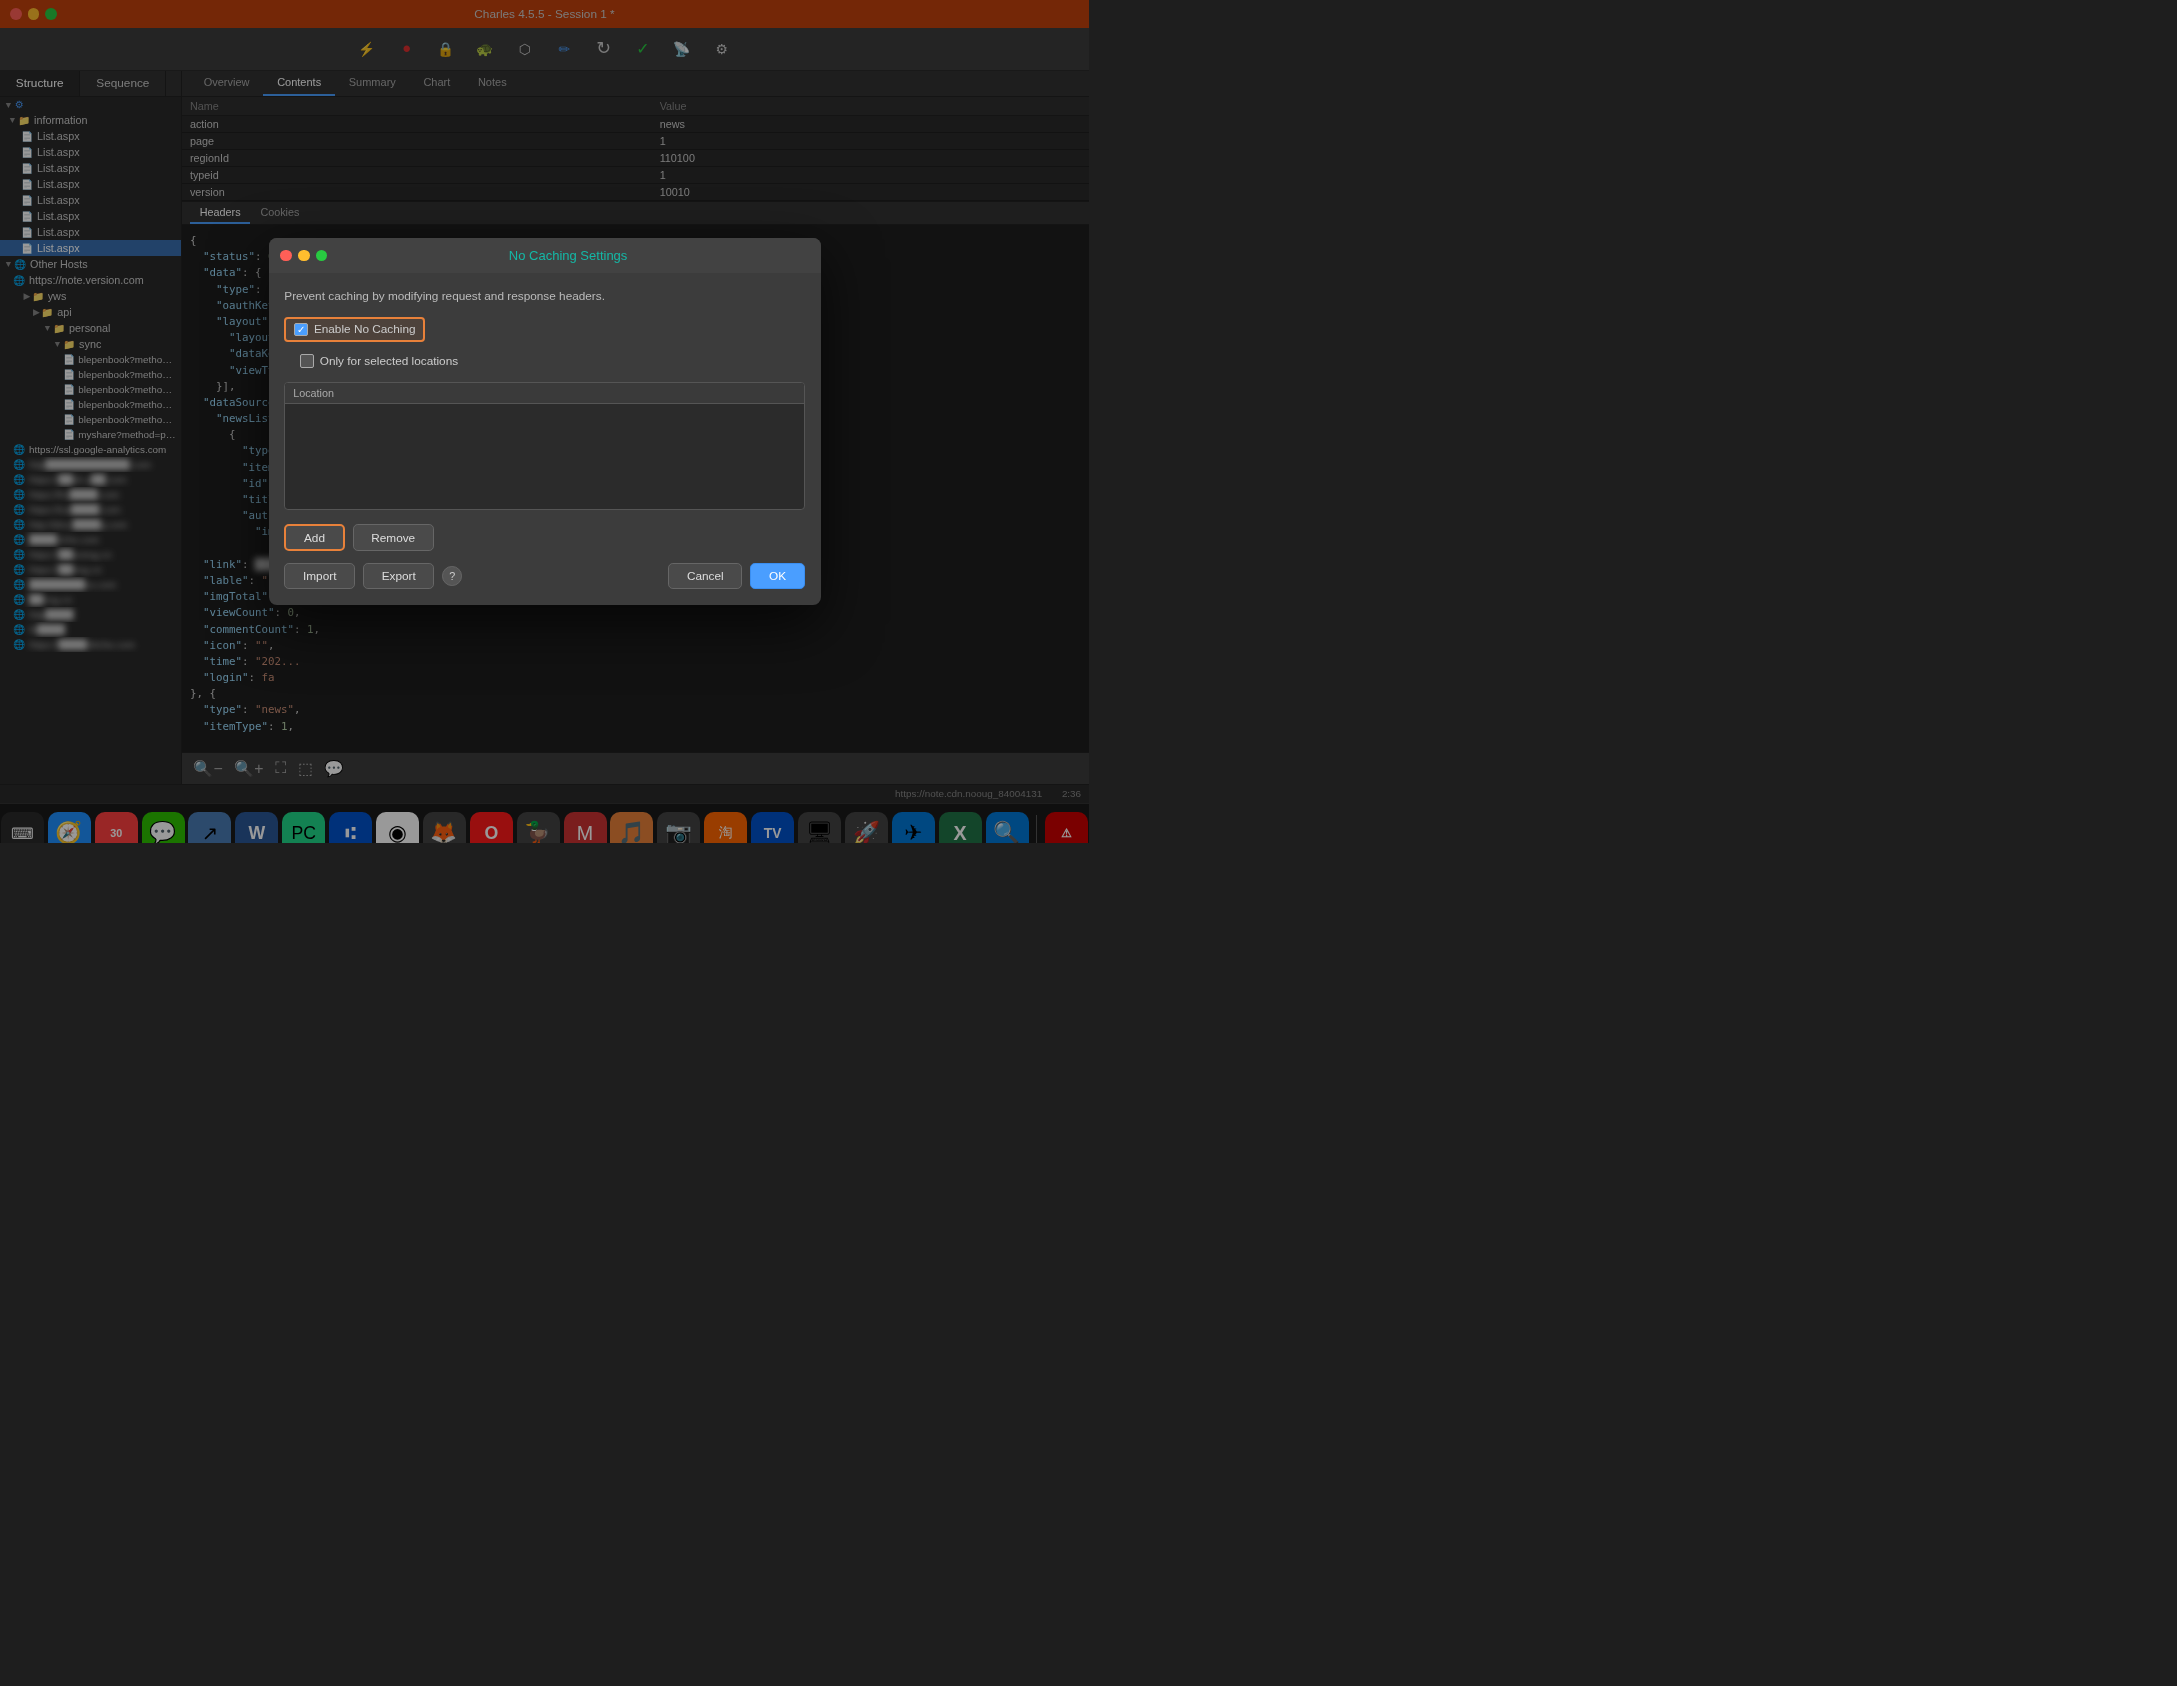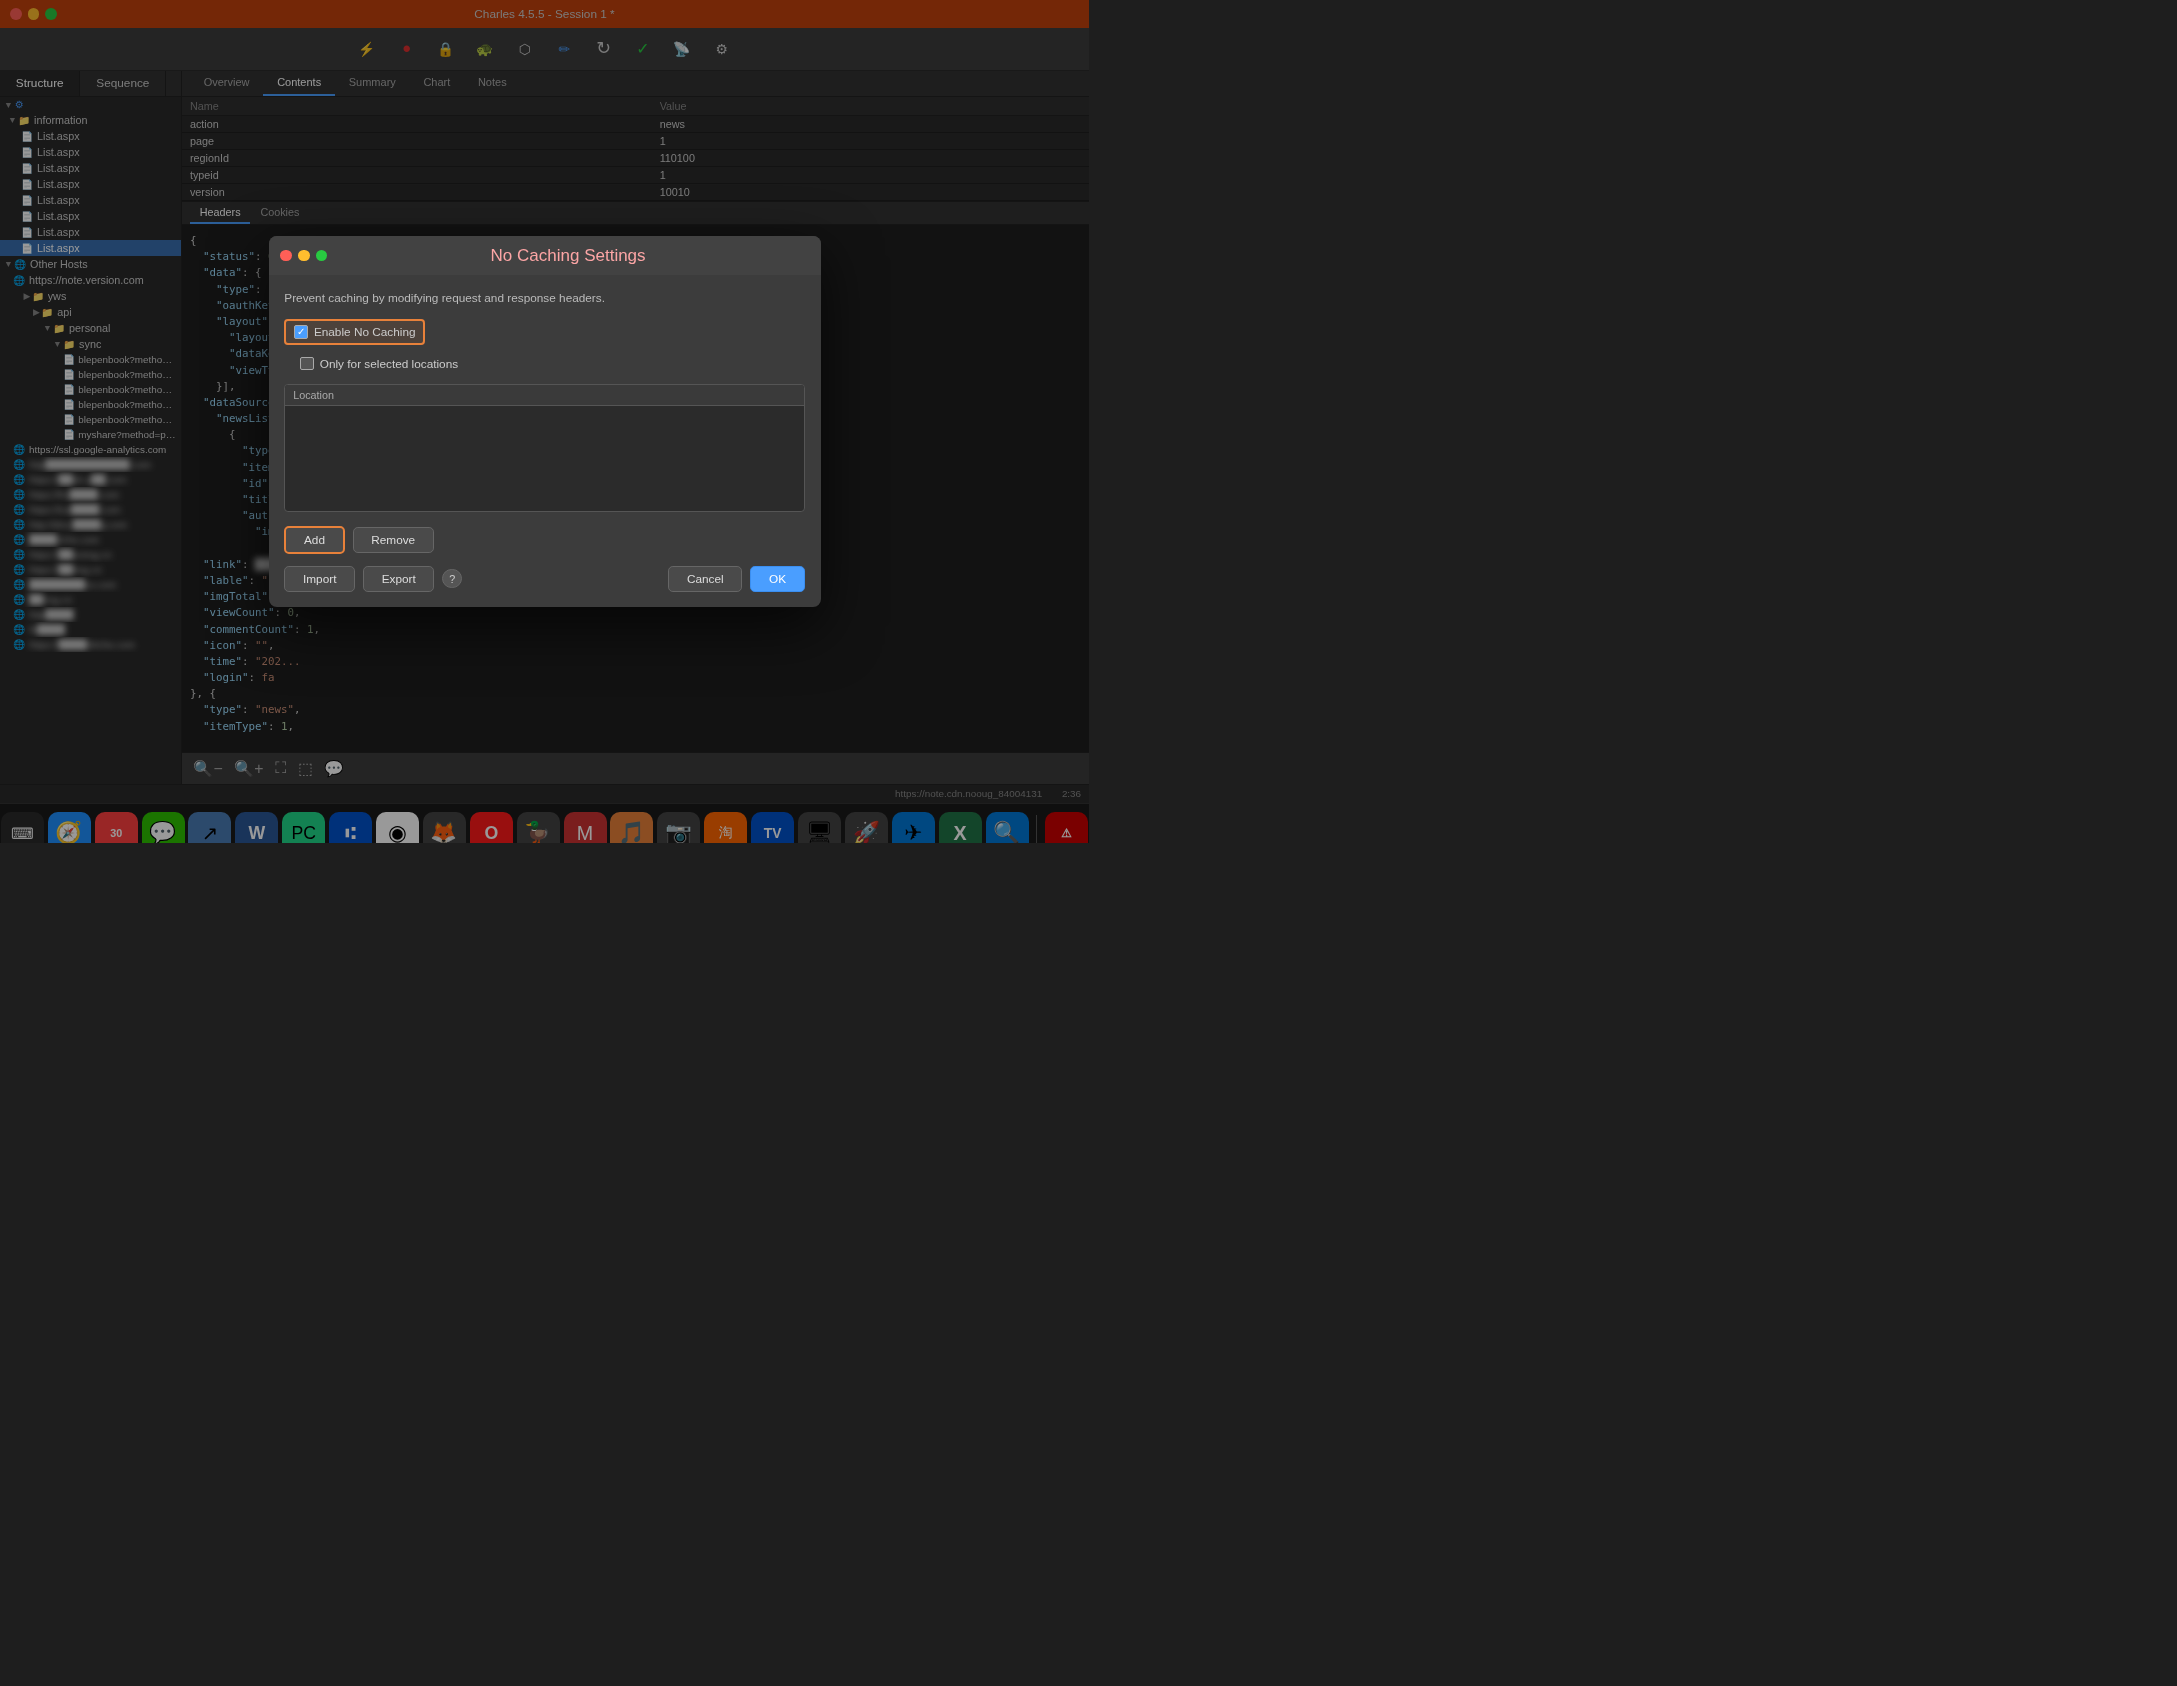--- a/index.html
+++ b/index.html
@@ -262,22 +262,22 @@
       overflow: hidden;
     }
     .modal-titlebar {
       background: #424242;
       padding: 9.9px 11.8px;
       display: flex;
       align-items: center;
       position: relative;
     }
     .modal-title {
-      color: #fca5a5;
-      font-size: 17px;
+      color: #14b8a6;
+      font-size: 13px;
       font-weight: 500;
       flex: 1;
       text-align: center;
     }
     .modal-wc {
       display: flex;
       gap: 5.9px;
     }
     .modal-body {
       padding: 15.8px;
@@ -330,21 +330,20 @@
     }
     .location-table-header {
       padding: 3.9px 7.9px;
       background: #3a3a3a;
       color: #aaa;
       font-size: 10.8px;
       border-bottom: 1px solid #555;
     }
     .modal-button-row {
       display: flex;
-      align-items: center;
       gap: 7.9px;
       margin-bottom: 11.8px;
     }
     .modal-btn {
       padding: 4.9px 17.7px;
       border-radius: 4.9px;
       font-size: 11.8px;
       cursor: pointer;
       border: 1px solid #666;
       background: #4a4a4a;

